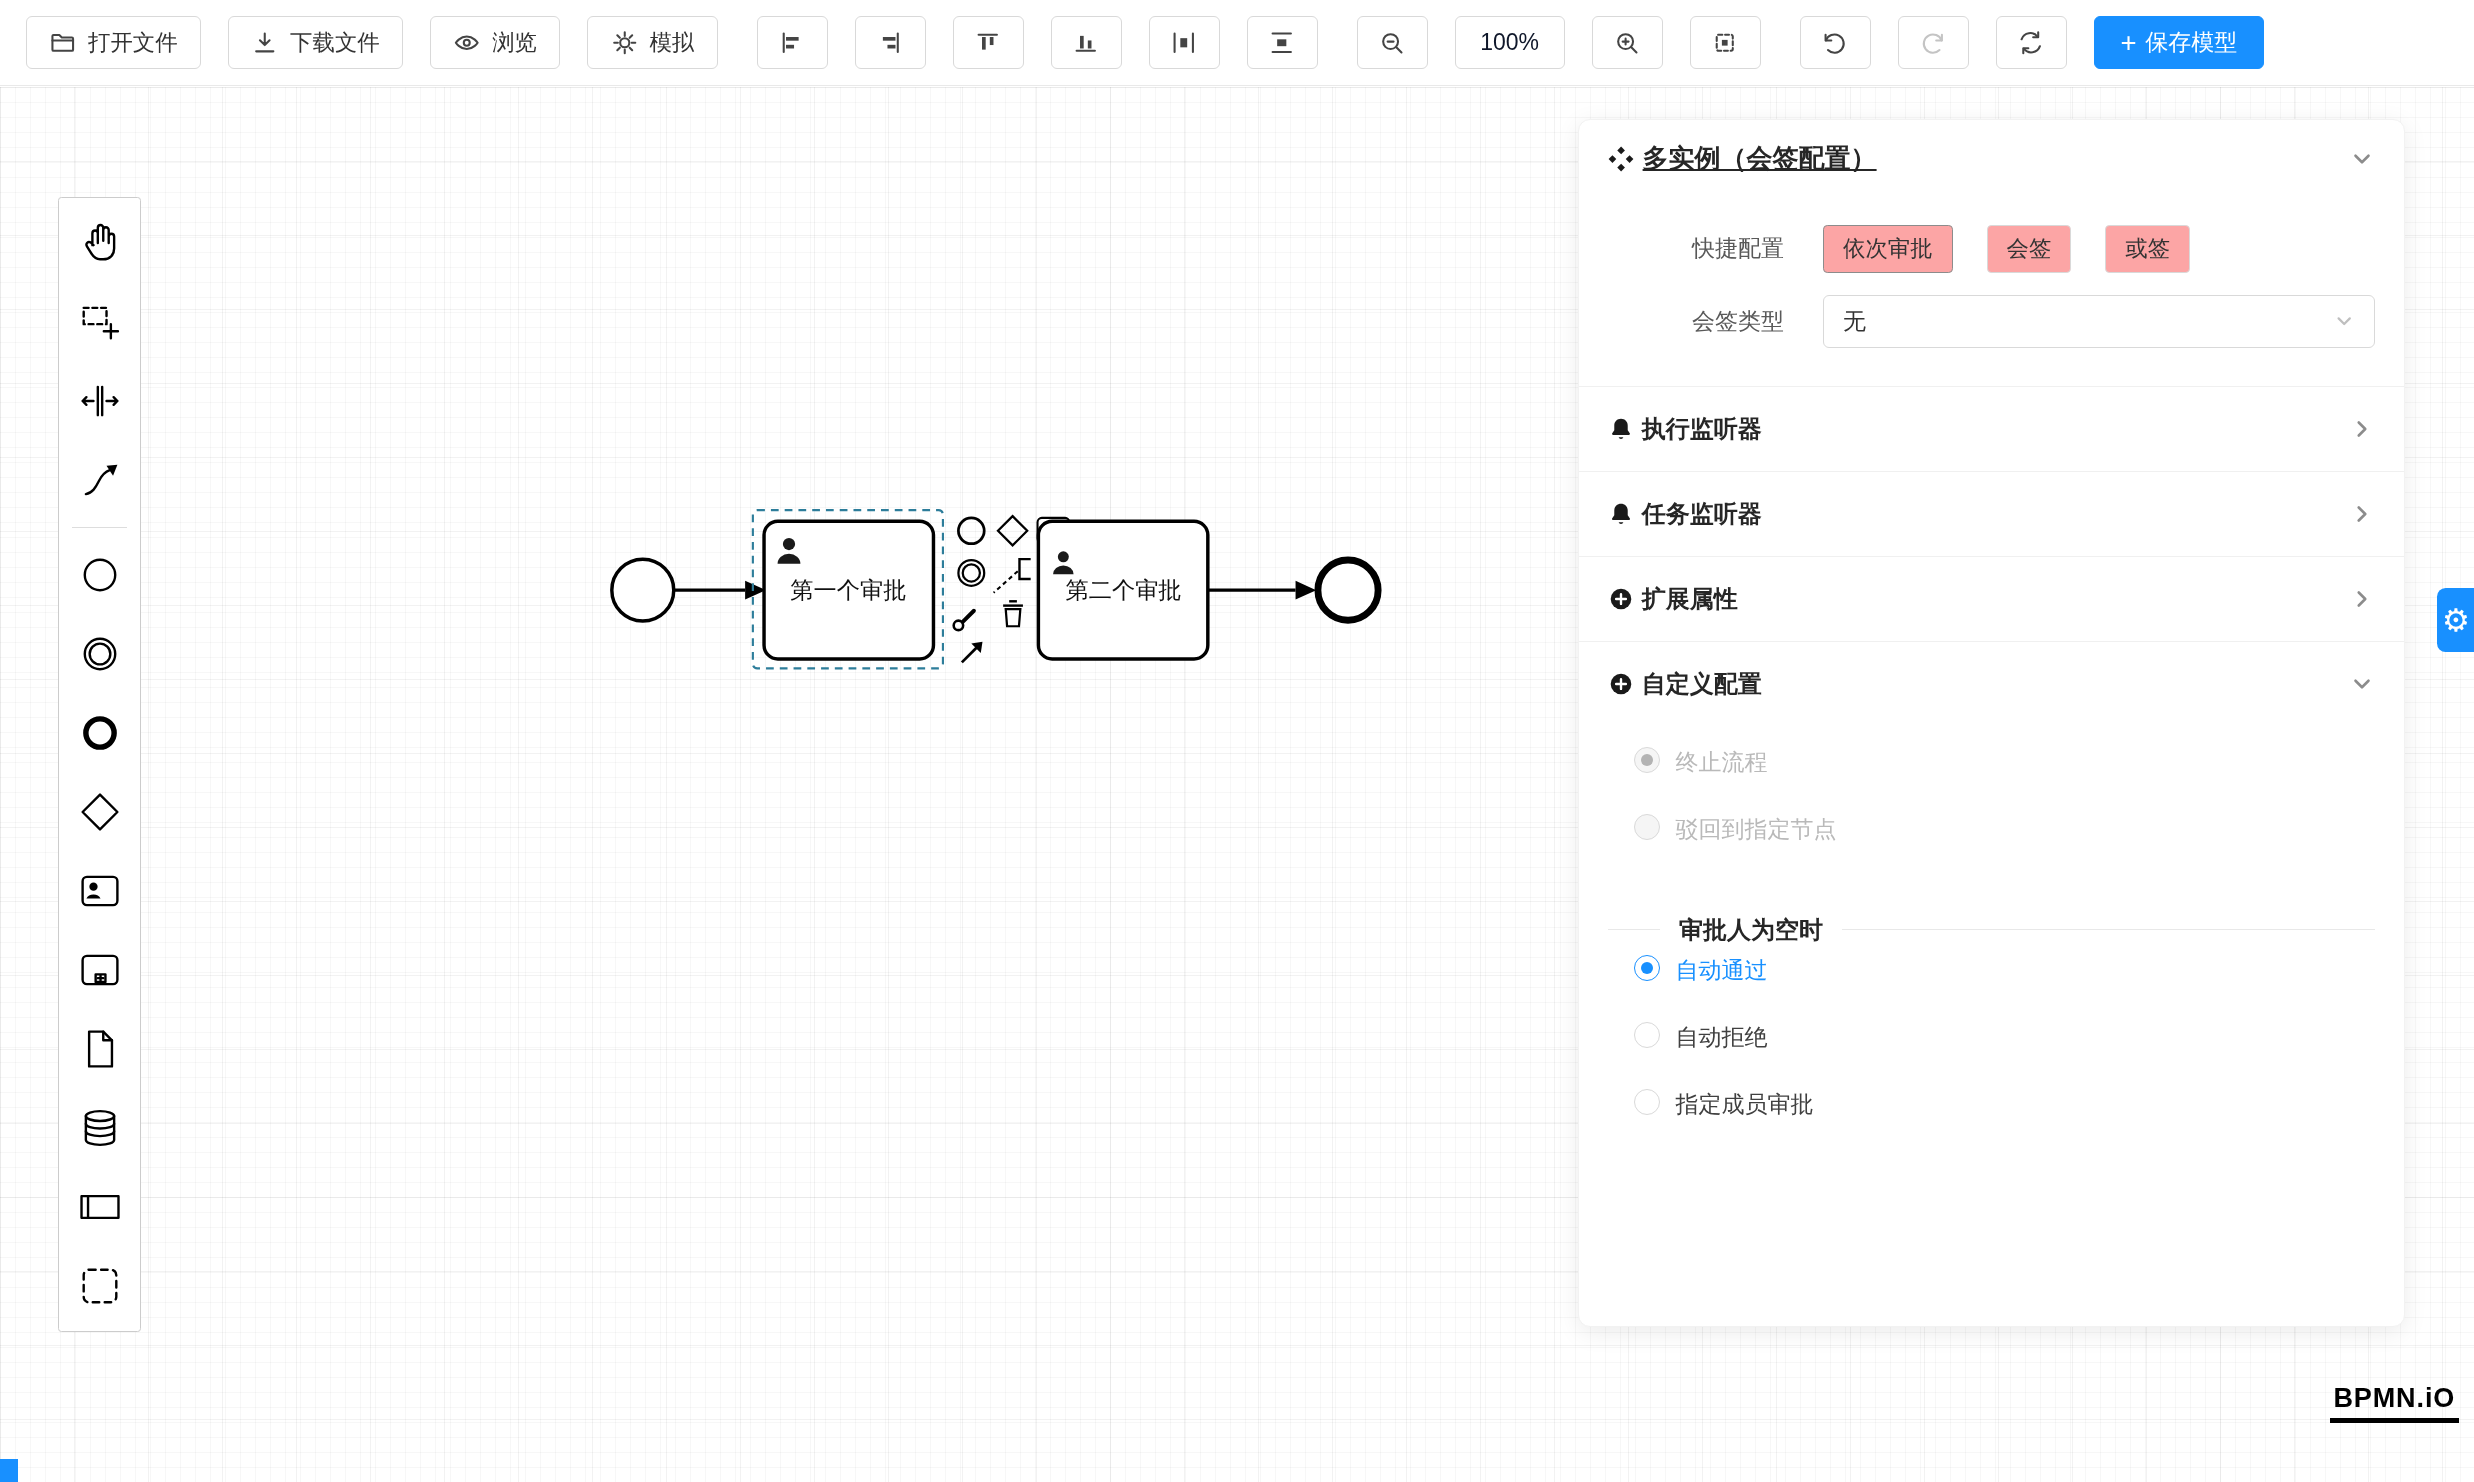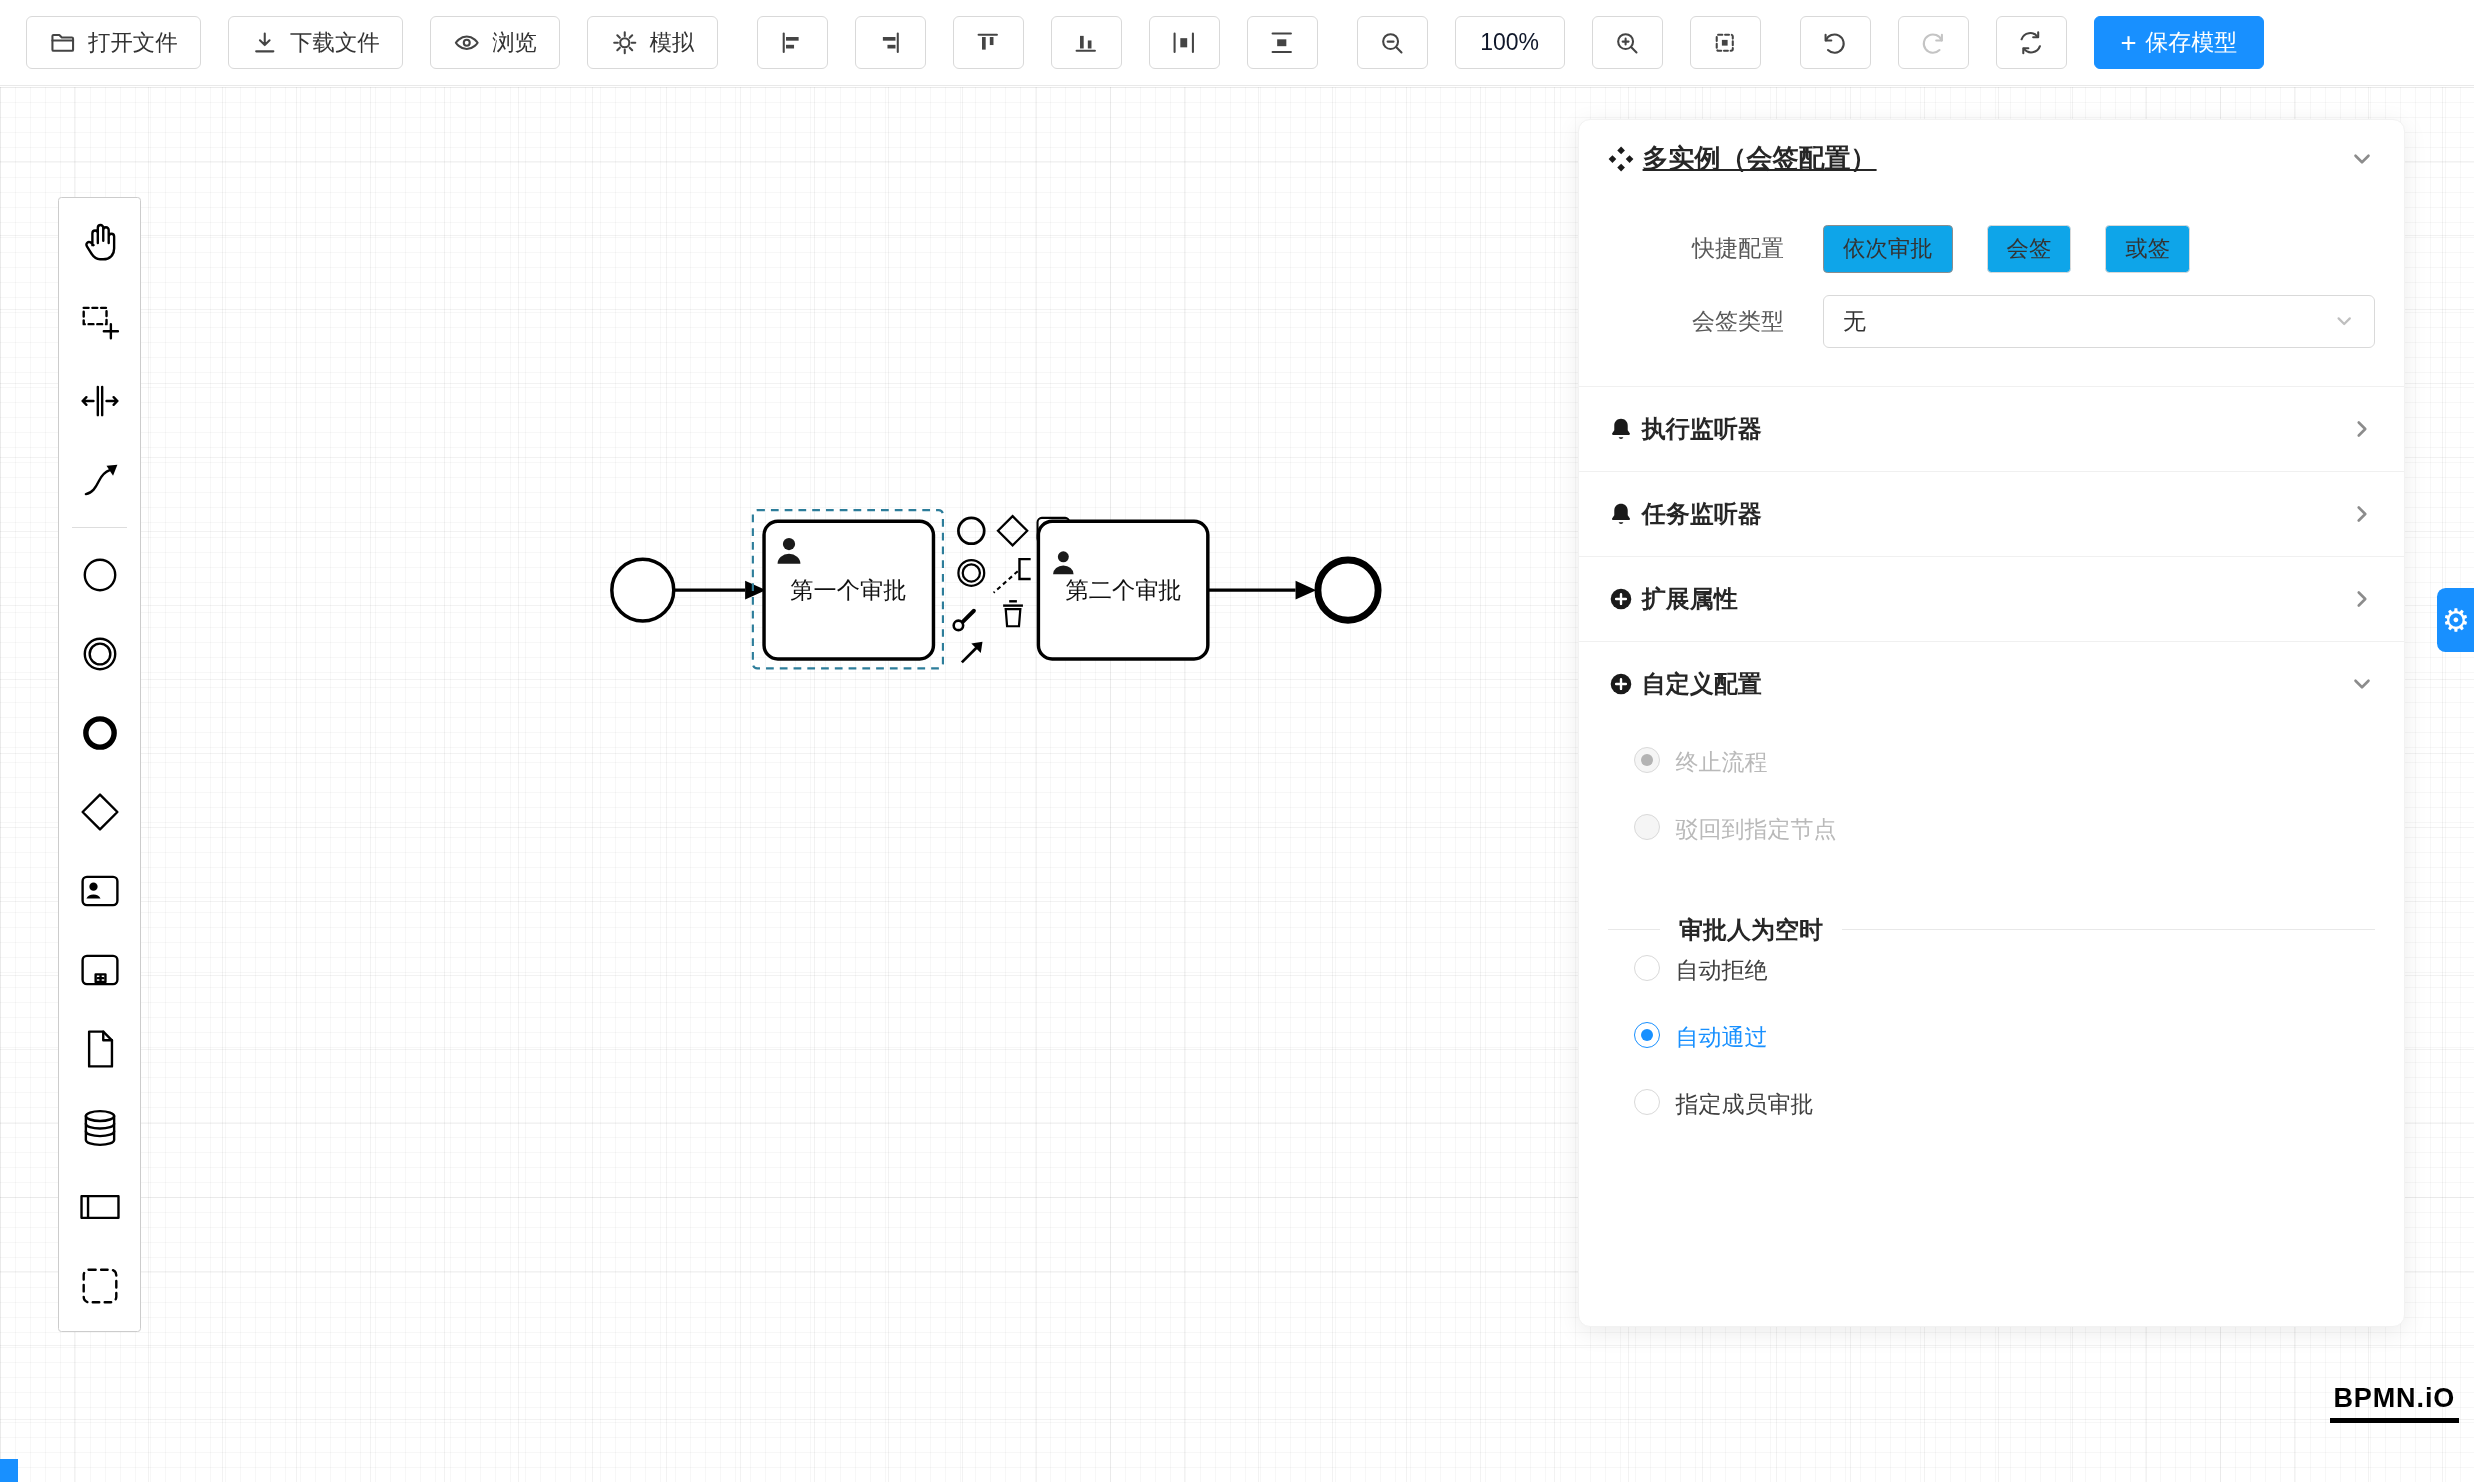--- a/index.html
+++ b/index.html
@@ -71,21 +71,21 @@
   }
   .panel-header{height:77px;display:flex;align-items:center;justify-content:space-between;padding:0 29px;cursor:pointer;}
   .panel-title-wrap{display:flex;align-items:center;gap:8.6px;}
   .panel-title{font-size:26px;font-weight:700;color:var(--ink);text-decoration:underline;}
   .sec-icon{width:26px;height:26px;flex:0 0 auto;}
   .chev{width:26px;height:26px;stroke:#8c8c8c;fill:none;stroke-width:2.4;stroke-linecap:round;stroke-linejoin:round;}
   .config-block{padding:5.2px 29px 38px;}
   .config-row{display:flex;align-items:center;margin-top:22.4px;}
   .config-label{width:176px;text-align:right;font-size:23px;color:var(--ink2);margin-right:39px;flex:0 0 auto;}
   .qc-btn{
-    height:48px;padding:0 19px;margin-right:34px;background:#0ea5e9;cursor:pointer;
+    height:48px;padding:0 19px;margin-right:34px;background:#fca5a5;cursor:pointer;
     border:0.9px solid var(--border);border-radius:4.3px;font-size:22.4px;color:#333;font-family:inherit;
   }
   .qc-btn.active{border-color:#8c8c8c;}
   .sel{
     width:578px;height:53px;border:0.9px solid var(--border);border-radius:6px;
     display:flex;align-items:center;justify-content:space-between;
     padding:0 19px;font-size:23px;color:#333;cursor:pointer;background:#fff;
   }
   .sel .chev{width:22.4px;height:22.4px;stroke:#bfbfbf;}
   .section-row{
@@ -514,26 +514,26 @@
       <span class="radio-label disabled">驳回到指定节点</span>
     </div>
 
     <div class="text-divider" style="margin-top:36px;">
       <span class="line short"></span>
       <span class="divider-text">审批人为空时</span>
       <span class="line long"></span>
     </div>
 
     <div class="radio-row">
+      <span class="radio active checked"></span>
+      <span class="radio-label active">自动通过</span>
+    </div>
+    <div class="radio-row">
       <span class="radio"></span>
       <span class="radio-label">自动拒绝</span>
-    </div>
-    <div class="radio-row">
-      <span class="radio active checked"></span>
-      <span class="radio-label active">自动通过</span>
     </div>
     <div class="radio-row">
       <span class="radio"></span>
       <span class="radio-label">指定成员审批</span>
     </div>
   </div>
 </div>
 
 <div class="gear-tab">
   <span>⚙</span>

